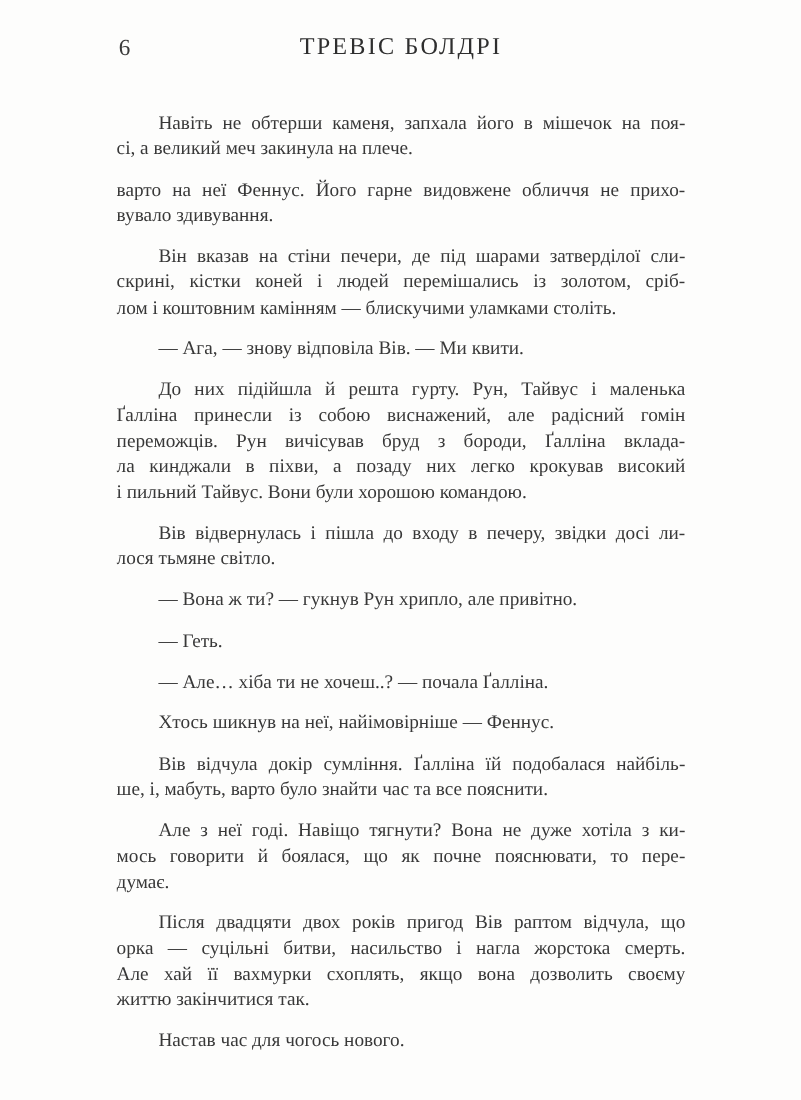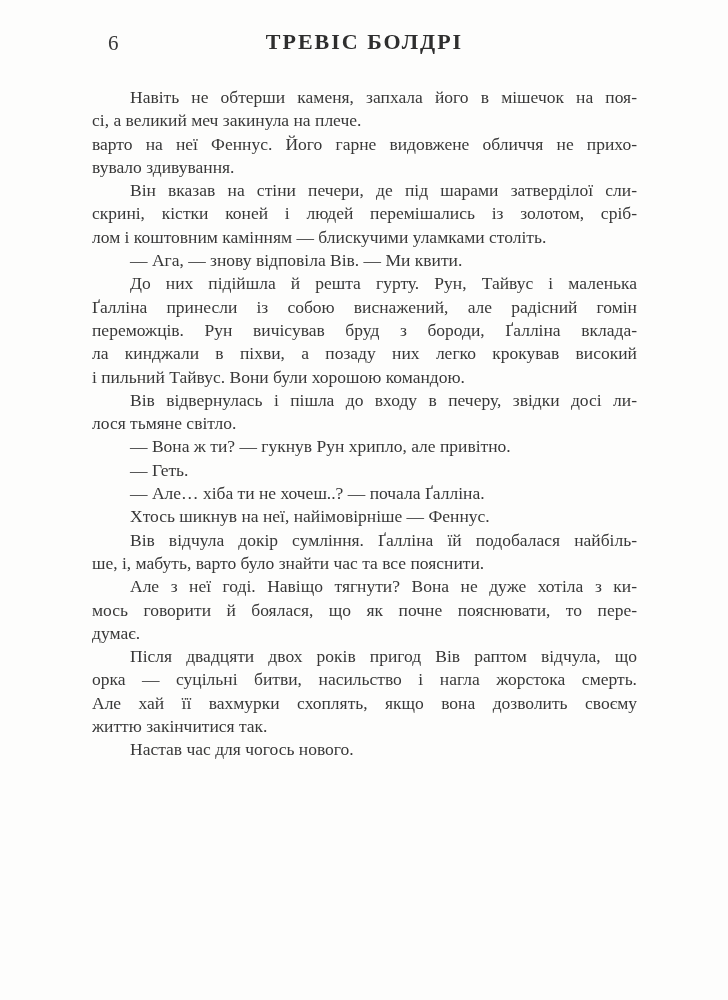--- a/index.html
+++ b/index.html
@@ -24,34 +24,34 @@
     color: #3a3a3a;
   }
   .running-header {
     position: absolute;
     left: 92px;
     top: 29px;
     width: 545px;
     text-align: center;
     font-size: 22px;
     line-height: 26px;
-    font-weight: bold;
+    font-weight: normal;
     letter-spacing: 2px;
     color: #2e2e2e;
   }
   .body-text {
     position: absolute;
     left: 92px;
     top: 86px;
     width: 545px;
     font-size: 17.5px;
     color: #383838;
   }
   .paragraph {
-    margin: 0;
+    margin: 14px;
     padding: 0;
   }
   .line {
     height: 23.3px;
     line-height: 23.3px;
     overflow: hidden;
     text-align: justify;
     text-align-last: justify;
     white-space: normal;
   }

